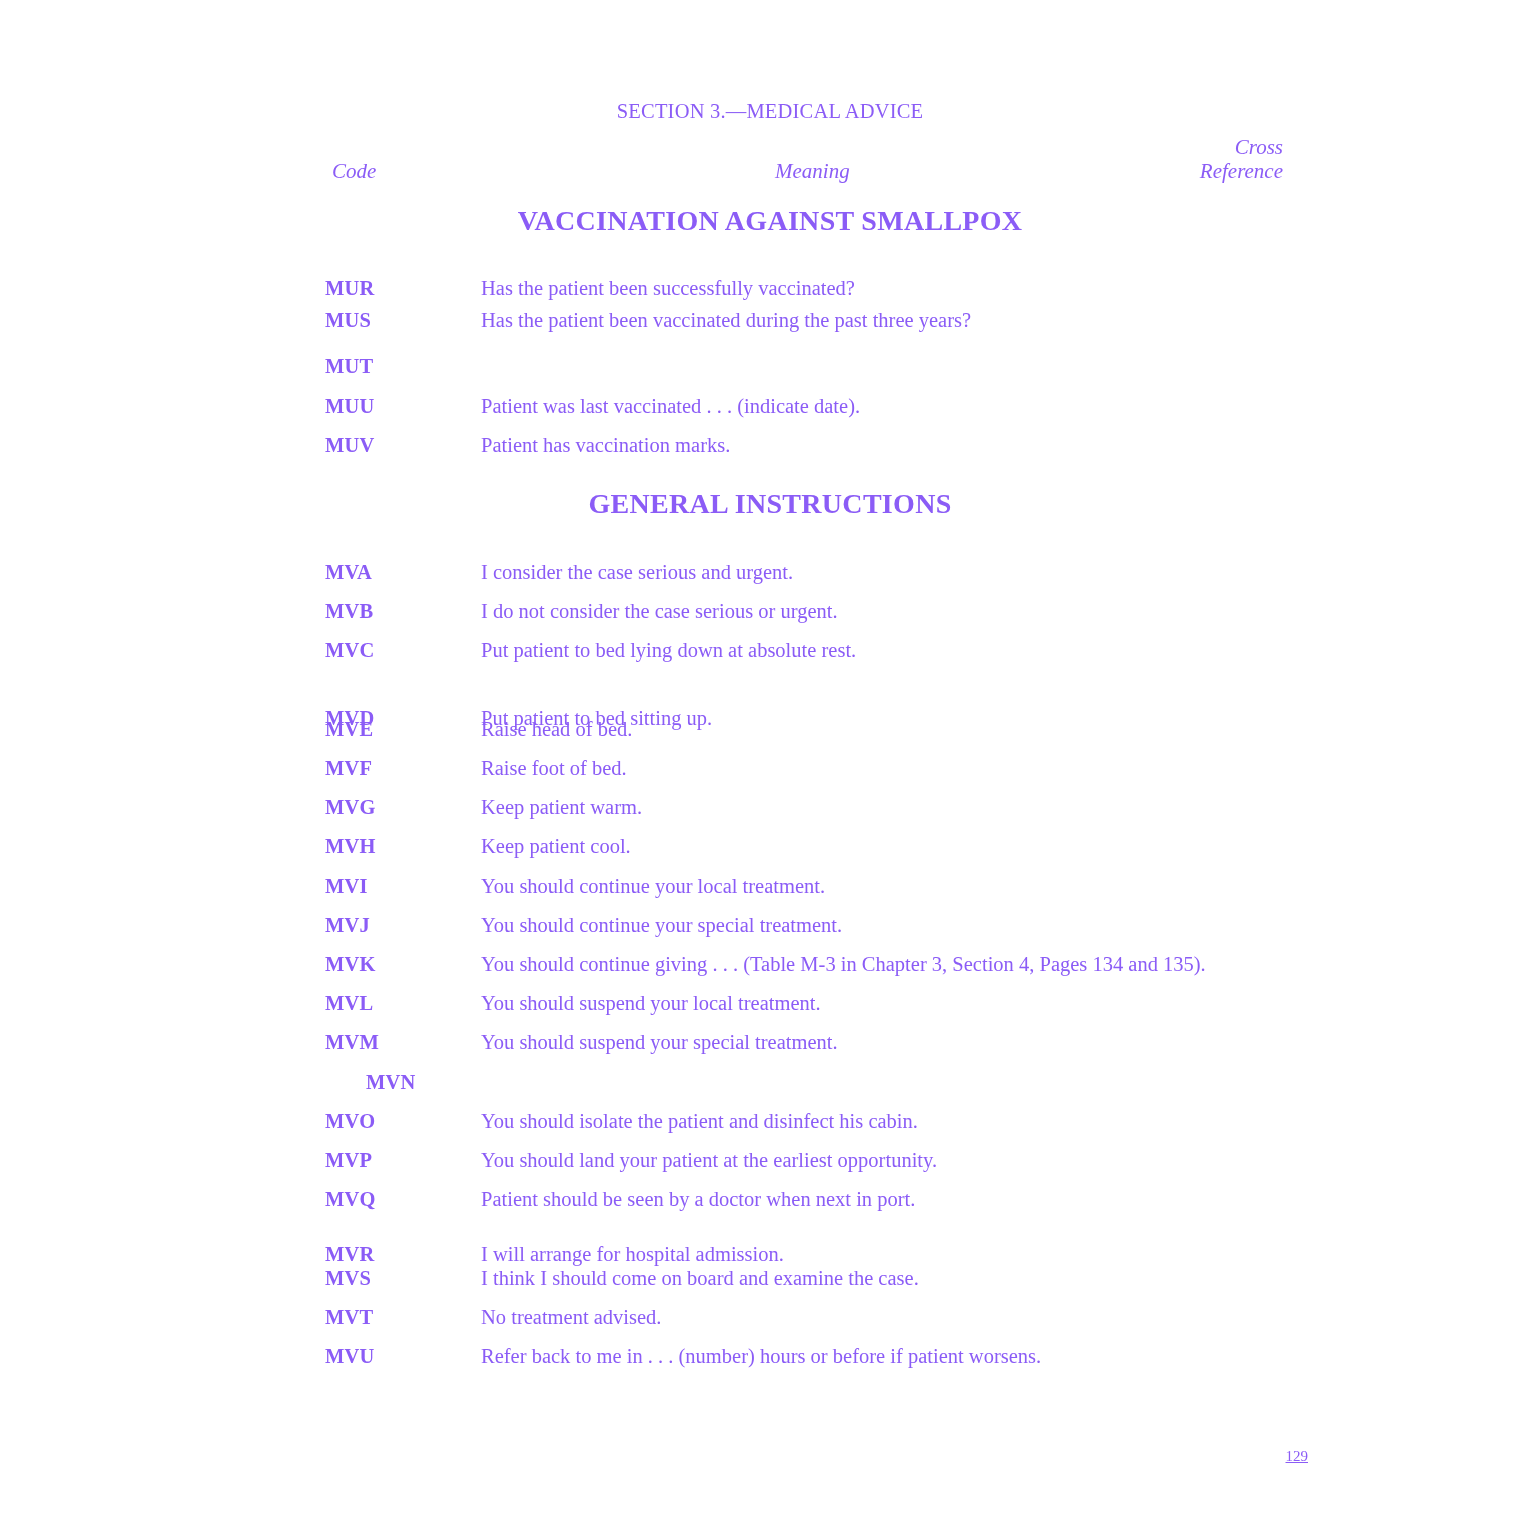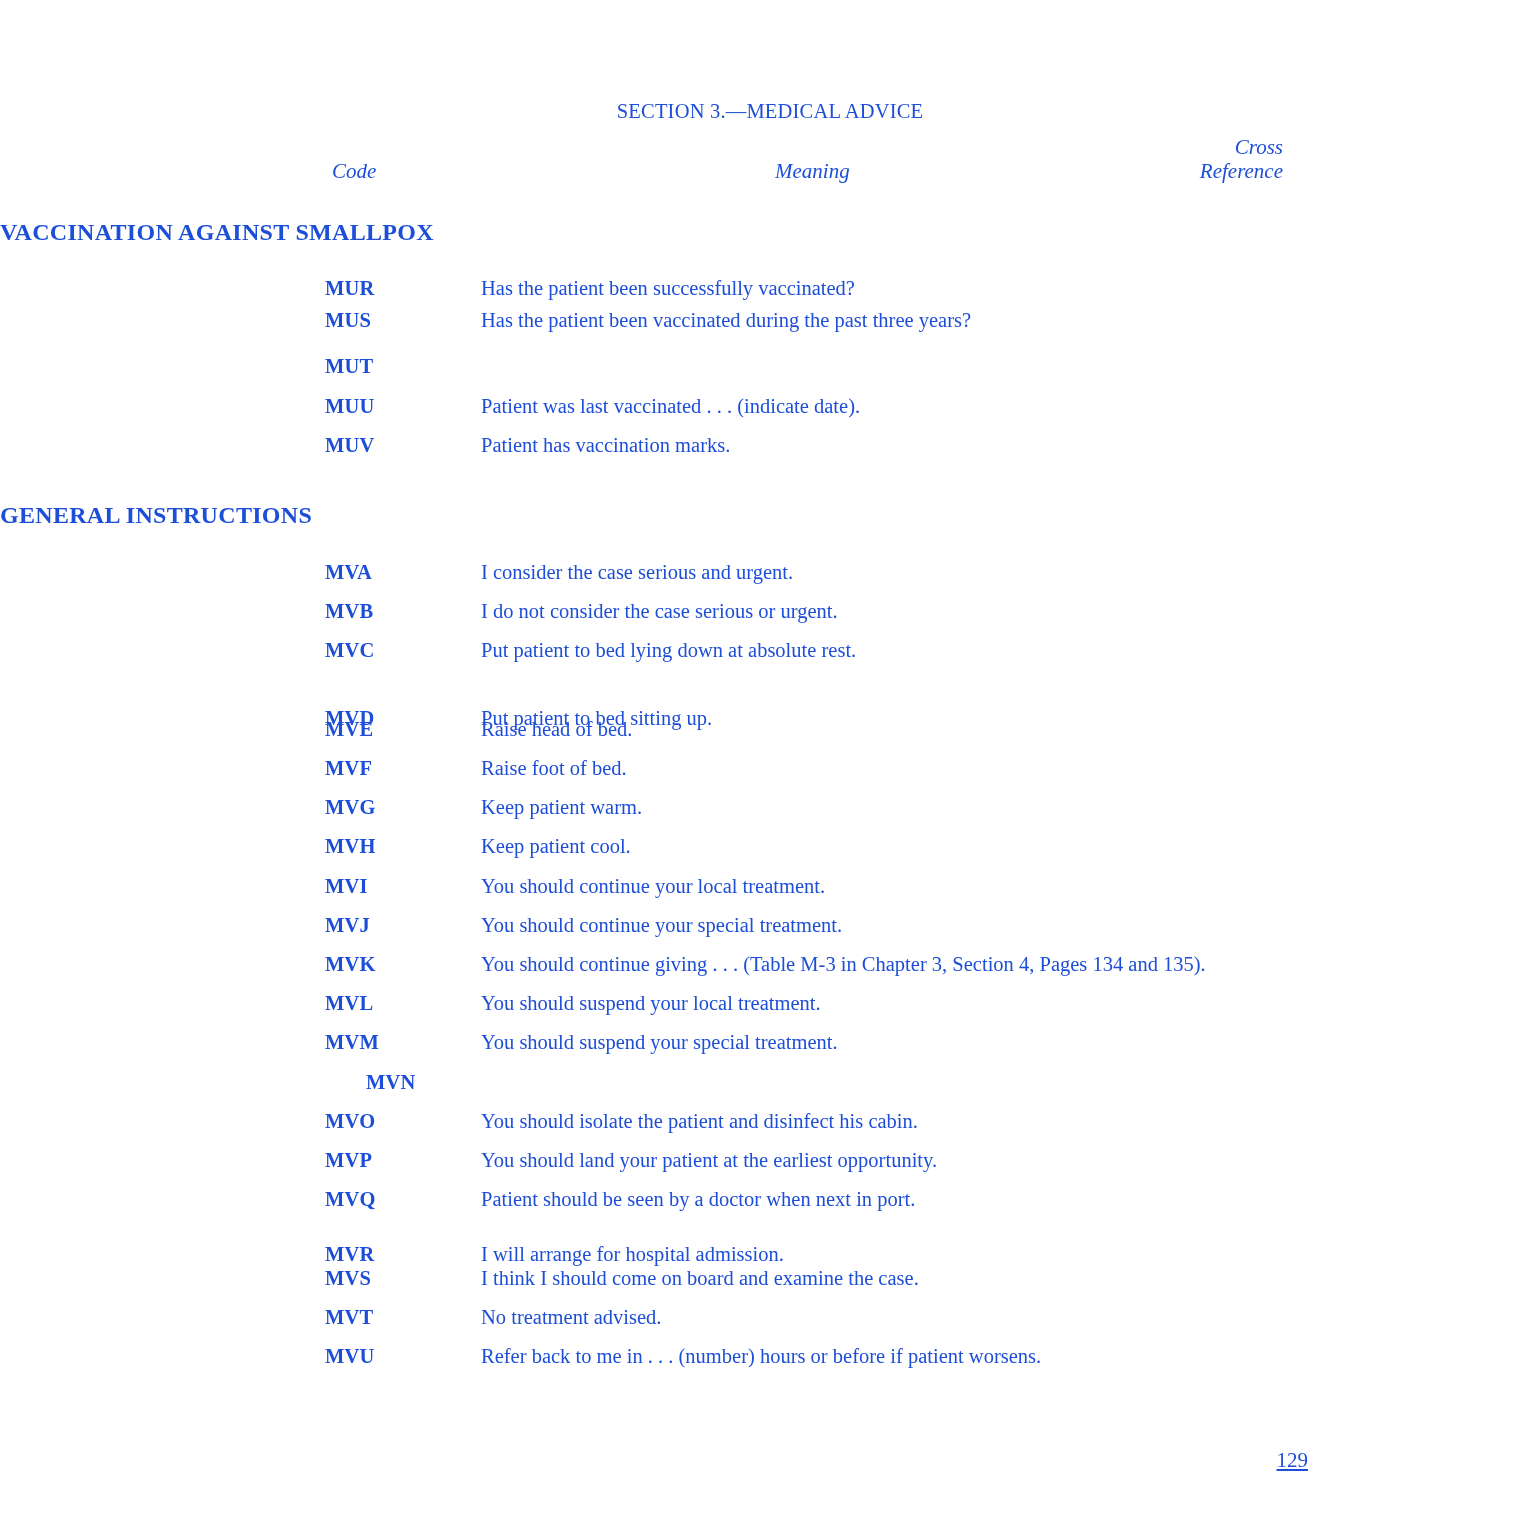--- a/index.html
+++ b/index.html
@@ -6,21 +6,21 @@
     margin: 0;
     padding: 0;
     background: #ffffff;
   }
   .page {
     position: relative;
     width: 1540px;
     height: 1540px;
     background: #ffffff;
     font-family: "Liberation Serif", "DejaVu Serif", serif;
-    color: #1d4ed8;
+    color: #8b5cf6;
     overflow: hidden;
   }
 
   
   .section-head {
     position: absolute;
     top: 100px;
     left: 0;
     width: 100%;
     text-align: center;
@@ -51,25 +51,24 @@
   }
   .col-head-xref span {
     display: block;
   }
 
   
   .group-title {
     position: absolute;
     left: 0;
     width: 100%;
-    text-align: left;
+    text-align: center;
     font-weight: bold;
-    font-size: 24px;
+    font-size: 28px;
     letter-spacing: 0.3px;
-    margin-top: 14px;
   }
 
   
   .row {
     position: absolute;
     left: 325px;
     right: 60px;
     height: 26px;
   }
   .row .code {
@@ -86,21 +85,21 @@
     top: 0;
     font-size: 20.5px;
     white-space: nowrap;
   }
 
   
   .folio {
     position: absolute;
     top: 1448px;
     right: 232px;
-    font-size: 21px;
+    font-size: 15px;
     text-decoration: underline;
   }
 </style>
 </head>
 <body>
 
 <div class="page">
 
   <div class="section-head">SECTION 3.—MEDICAL ADVICE</div>
 

